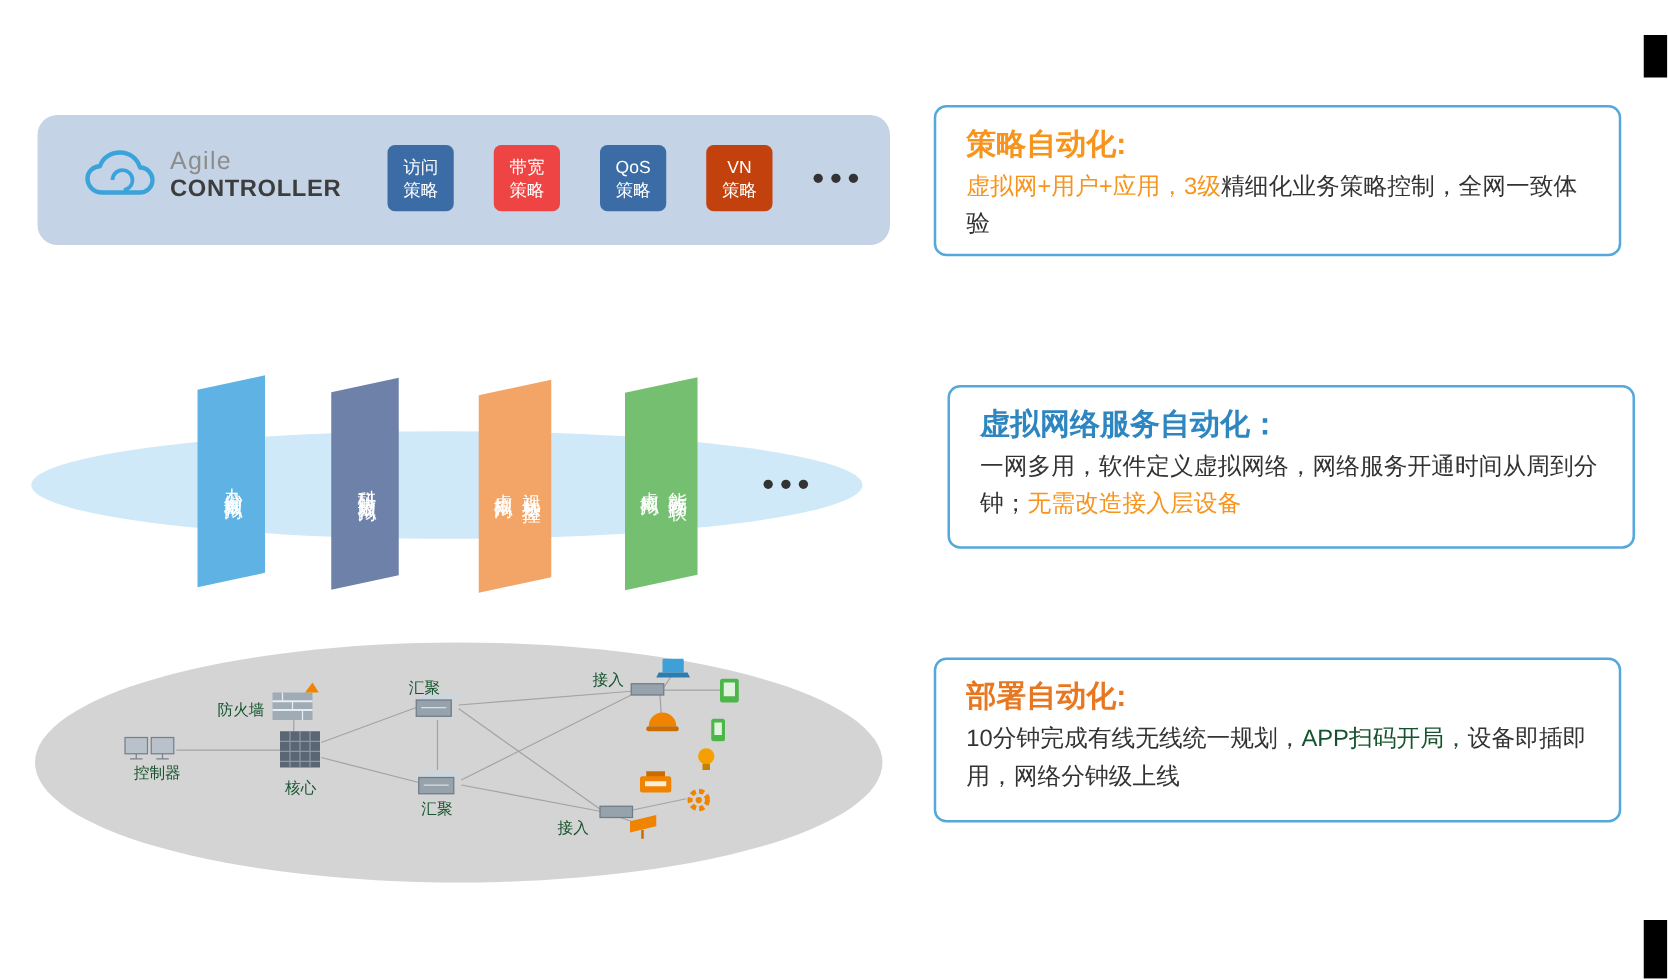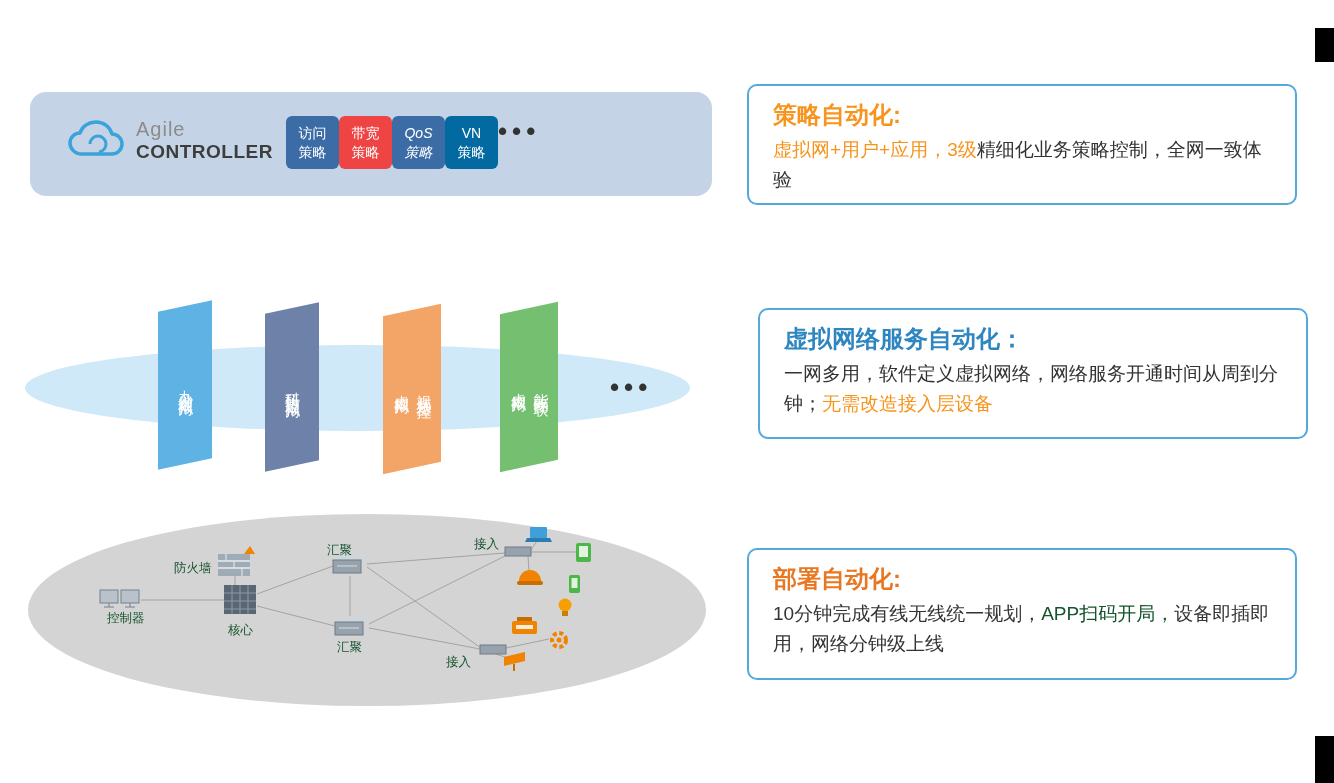--- a/index.html
+++ b/index.html
@@ -11,21 +11,21 @@
   .black-bar.top{top:28px;height:34px;}
   .black-bar.bottom{bottom:0;height:47px;}
 
   
   .controller-bar{position:absolute;left:30px;top:92px;width:682px;height:104px;border-radius:16px;}
   .brand{position:absolute;left:38px;top:26px;display:flex;align-items:center;justify-content:center;}
   .cloud{display:inline-block;margin-right:12px;line-height:0;}
   .brand-text{display:flex;flex-direction:column;line-height:1.15;}
   .brand-top{font-size:20px;color:#8c8c8c;letter-spacing:1px;}
   .brand-bottom{font-size:19px;font-weight:bold;color:#3d3d3d;letter-spacing:0.5px;}
-  .chips-row{position:absolute;left:256px;top:24px;display:flex;align-items:flex-start;}
+  .chips-row{position:absolute;left:280px;top:24px;display:flex;align-items:center;gap:32px;}
   .chip{width:53px;height:53px;border-radius:6px;color:#fff;font-size:14px;line-height:1.3;
         display:flex;flex-direction:column;align-items:center;justify-content:center;text-align:center;}
   .dots{font-size:26px;font-weight:bold;color:#333;letter-spacing:5px;white-space:nowrap;}
 
   
   .vn-ellipse{position:absolute;left:25px;top:345px;width:665px;height:86px;border-radius:50%;}
   .vn-card{position:absolute;width:54px;height:158px;transform:skewY(-12deg);
            display:flex;align-items:center;justify-content:center;}
   .vn-card .vtext{transform:skewY(12deg);writing-mode:vertical-rl;text-orientation:upright;
                   white-space:pre-line;color:#fff;font-size:15px;letter-spacing:3px;line-height:1.5;}
@@ -66,25 +66,25 @@
 
     <div class="chips-row">
       <div class="chip" style="background-color: rgb(60, 108, 166);">
         <span>访问</span>
         <span>策略</span>
       </div>
       <div class="chip" style="background-color: #ef4444;">
         <span>带宽</span>
         <span>策略</span>
       </div>
-      <div class="chip" style="background-color: rgb(60, 108, 166); font-style: italic;">
+      <div class="chip" style="background-color: rgb(60, 108, 166);">
         <span>QoS</span>
         <span>策略</span>
       </div>
-      <div class="chip" style="background-color: #0369a1;">
+      <div class="chip" style="background-color: #c2410c;">
         <span>VN</span>
         <span>策略</span>
       </div>
       <span class="dots">•••</span>
     </div>
   </div>
 
   <div class="vn-ellipse" style="background-color: rgb(207, 233, 248);"></div>
 
   <div class="vn-card" style="left: 158px; top: 306px; background-color: rgb(94, 179, 228);">
@@ -220,18 +220,18 @@
   <div class="callout" style="top: 84px; height: 121px; border-color: rgb(85, 168, 219);">
     <div class="callout-title" style="color: rgb(247, 148, 29);">策略自动化:</div>
     <div class="callout-body"><span style="color: rgb(247, 148, 29);">虚拟网+用户+应用，3级</span><span style="color: rgb(51, 51, 51);">精细化业务策略控制，全网一致体验</span></div>
   </div>
 
   <div class="callout" style="top: 308px; height: 131px; border-color: rgb(85, 168, 219); margin-left: 11px;">
     <div class="callout-title" style="color: rgb(46, 134, 193);">虚拟网络服务自动化：</div>
     <div class="callout-body"><span style="color: rgb(51, 51, 51);">一网多用，软件定义虚拟网络，网络服务开通时间从周到分钟；</span><span style="color: rgb(247, 148, 29);">无需改造接入层设备</span></div>
   </div>
 
-  <div class="callout" style="top: 548px; height: 132px; border-color: rgb(85, 168, 219);">
+  <div class="callout" style="top: 526px; height: 132px; border-color: rgb(85, 168, 219);">
     <div class="callout-title" style="color: rgb(232, 119, 34);">部署自动化:</div>
     <div class="callout-body"><span style="color: rgb(51, 51, 51);">10分钟完成有线无线统一规划，</span><span style="color: #14532d;">APP扫码开局，</span><span style="color: rgb(51, 51, 51);">设备即插即用，网络分钟级上线</span></div>
   </div>
 
 </div>
 
 </body></html>

